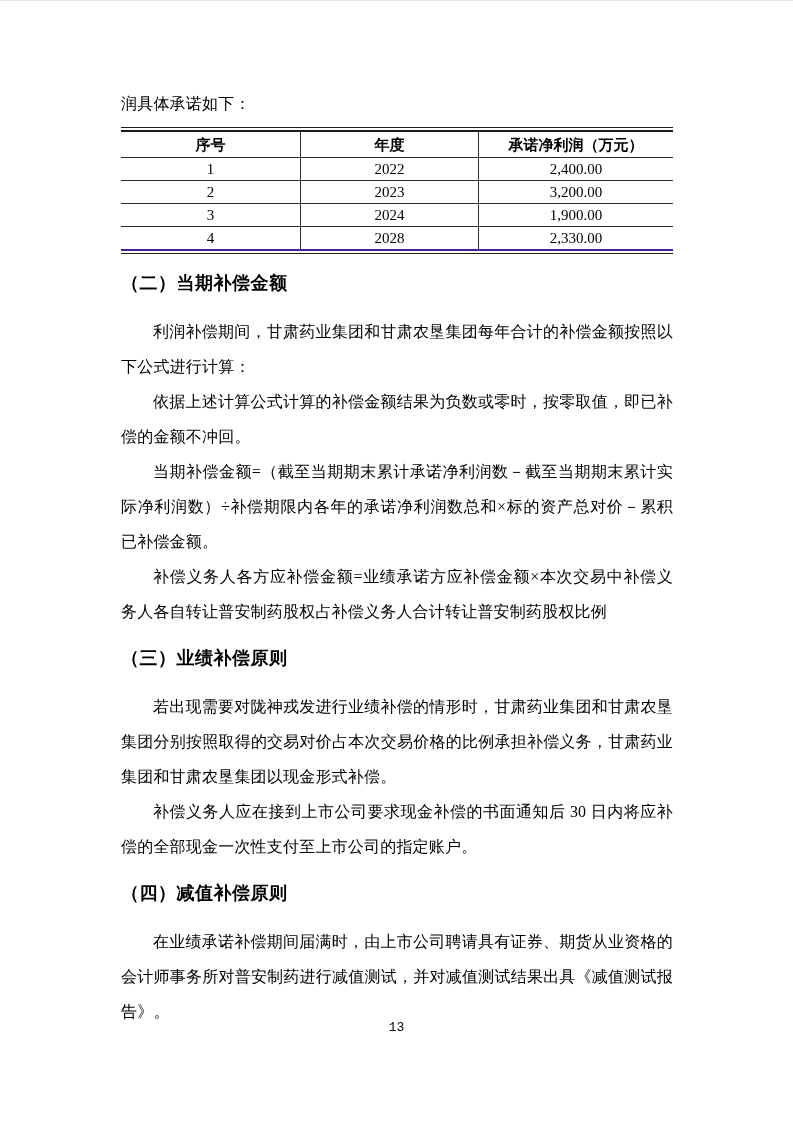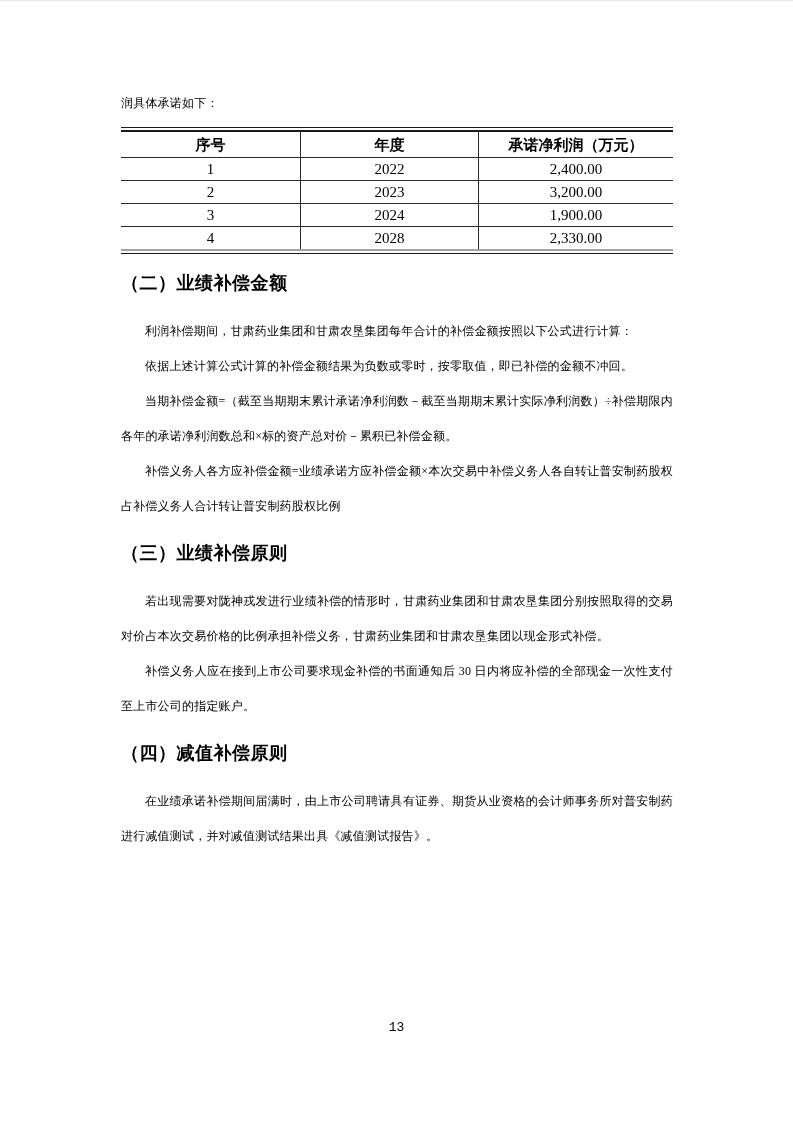--- a/index.html
+++ b/index.html
@@ -24,21 +24,21 @@
     background: #e7e7e7;
   }
   .content {
     position: absolute;
     left: 121px;
     top: 86px;
     width: 552px;
   }
   .body-par {
     margin: 0;
-    font-size: 12px;
+    font-size: 16px;
     line-height: 35px;
     text-align: justify;
     text-indent: 2em;
     letter-spacing: 0.2px;
   }
   .no-indent {
     text-indent: 0;
   }
   .note-par {
     margin-top: 8px;
@@ -56,21 +56,21 @@
   .table-wrap {
     margin-top: 6px;
     border-top: 1px solid #1a1a1a;
     border-bottom: 1px solid #1a1a1a;
     padding: 2px 0;
   }
   table.commit-table {
     width: 100%;
     border-collapse: collapse;
     border-top: 2px solid #1a1a1a;
-    border-bottom: 2px solid #a3a3a3;
+    border-bottom: 2px solid #4c1d95;
     table-layout: fixed;
   }
   .commit-table th,
   .commit-table td {
     text-align: center;
     vertical-align: middle;
     padding: 0;
     font-size: 15px;
     line-height: 18px;
   }
@@ -145,21 +145,21 @@
           <tr>
             <td>4</td>
             <td class="bl">2028</td>
             <td class="bl">2,330.00</td>
           </tr>
         </tbody>
       </table>
     </div>
 
 
-    <h2 class="section-heading">（二）业绩补偿金额</h2>
+    <h2 class="section-heading">（二）当期补偿金额</h2>
 
     <p class="body-par">利润补偿期间，甘肃药业集团和甘肃农垦集团每年合计的补偿金额按照以下公式进行计算：</p>
     <p class="body-par">依据上述计算公式计算的补偿金额结果为负数或零时，按零取值，即已补偿的金额不冲回。</p>
     <p class="body-par">当期补偿金额=（截至当期期末累计承诺净利润数－截至当期期末累计实际净利润数）÷补偿期限内各年的承诺净利润数总和×标的资产总对价－累积已补偿金额。</p>
     <p class="body-par">补偿义务人各方应补偿金额=业绩承诺方应补偿金额×本次交易中补偿义务人各自转让普安制药股权占补偿义务人合计转让普安制药股权比例</p>
 
     <h2 class="section-heading">（三）业绩补偿原则</h2>
 
     <p class="body-par">若出现需要对陇神戎发进行业绩补偿的情形时，甘肃药业集团和甘肃农垦集团分别按照取得的交易对价占本次交易价格的比例承担补偿义务，甘肃药业集团和甘肃农垦集团以现金形式补偿。</p>
     <p class="body-par">补偿义务人应在接到上市公司要求现金补偿的书面通知后 30 日内将应补偿的全部现金一次性支付至上市公司的指定账户。</p>

